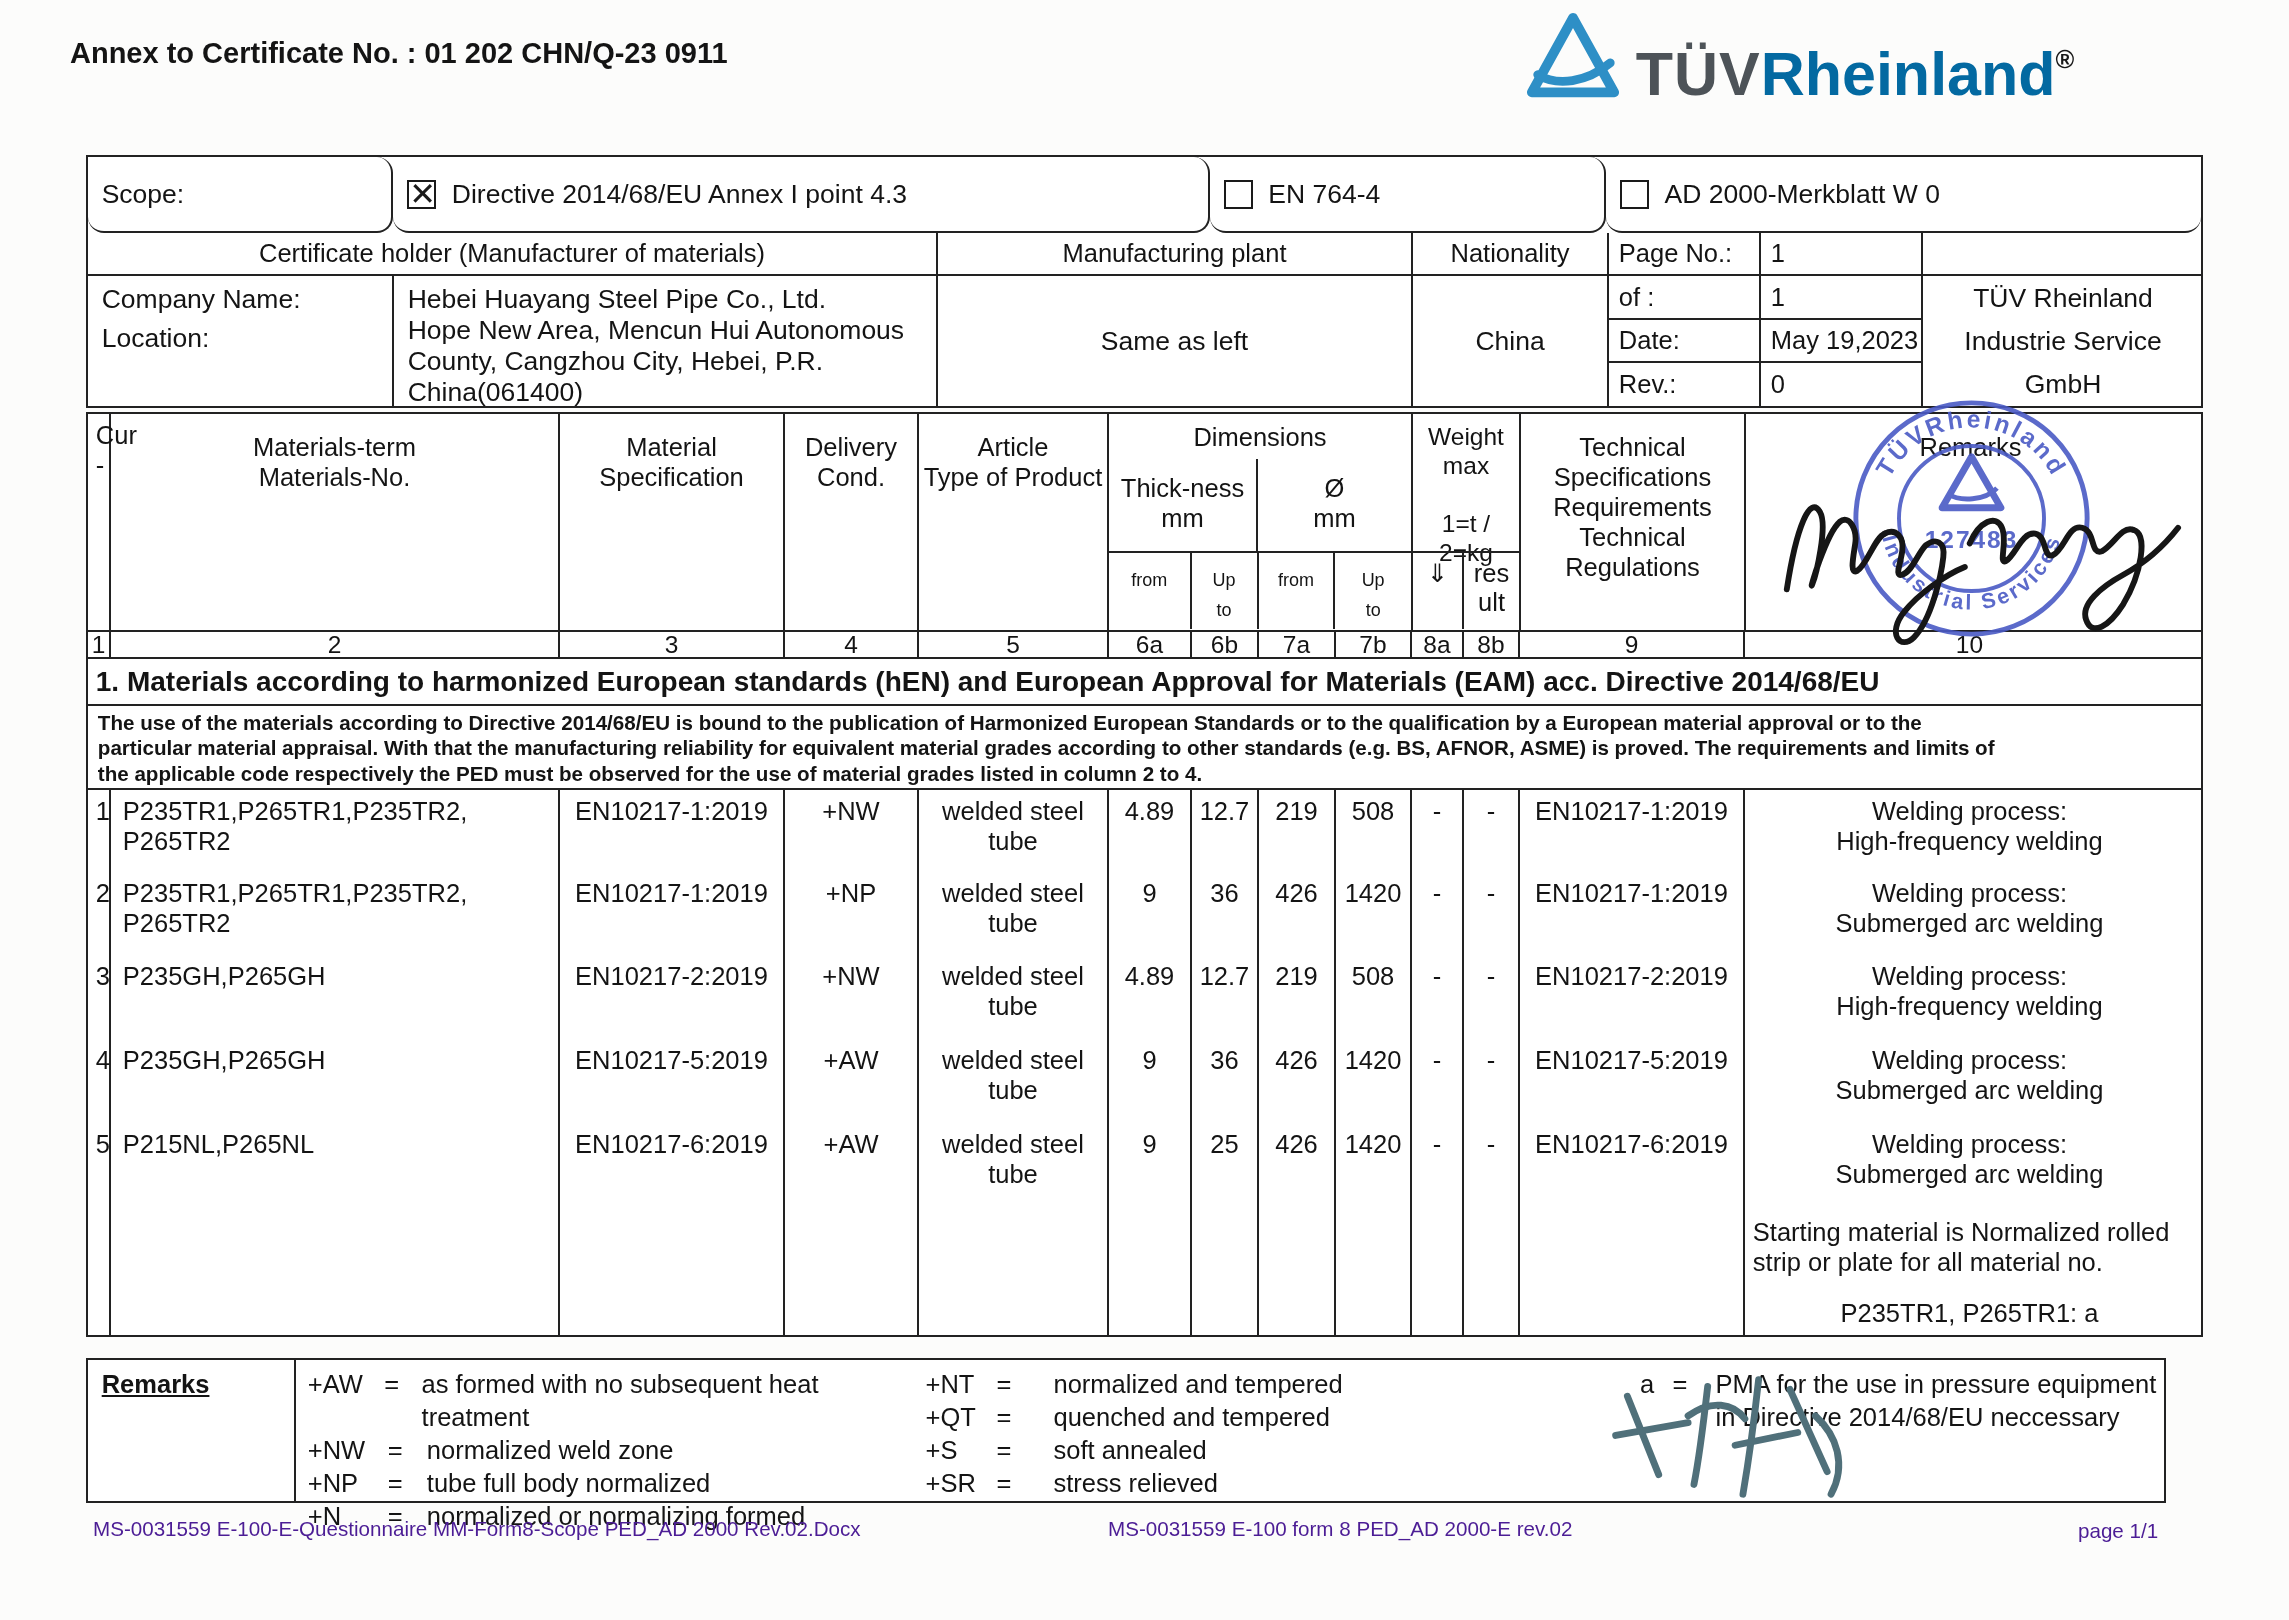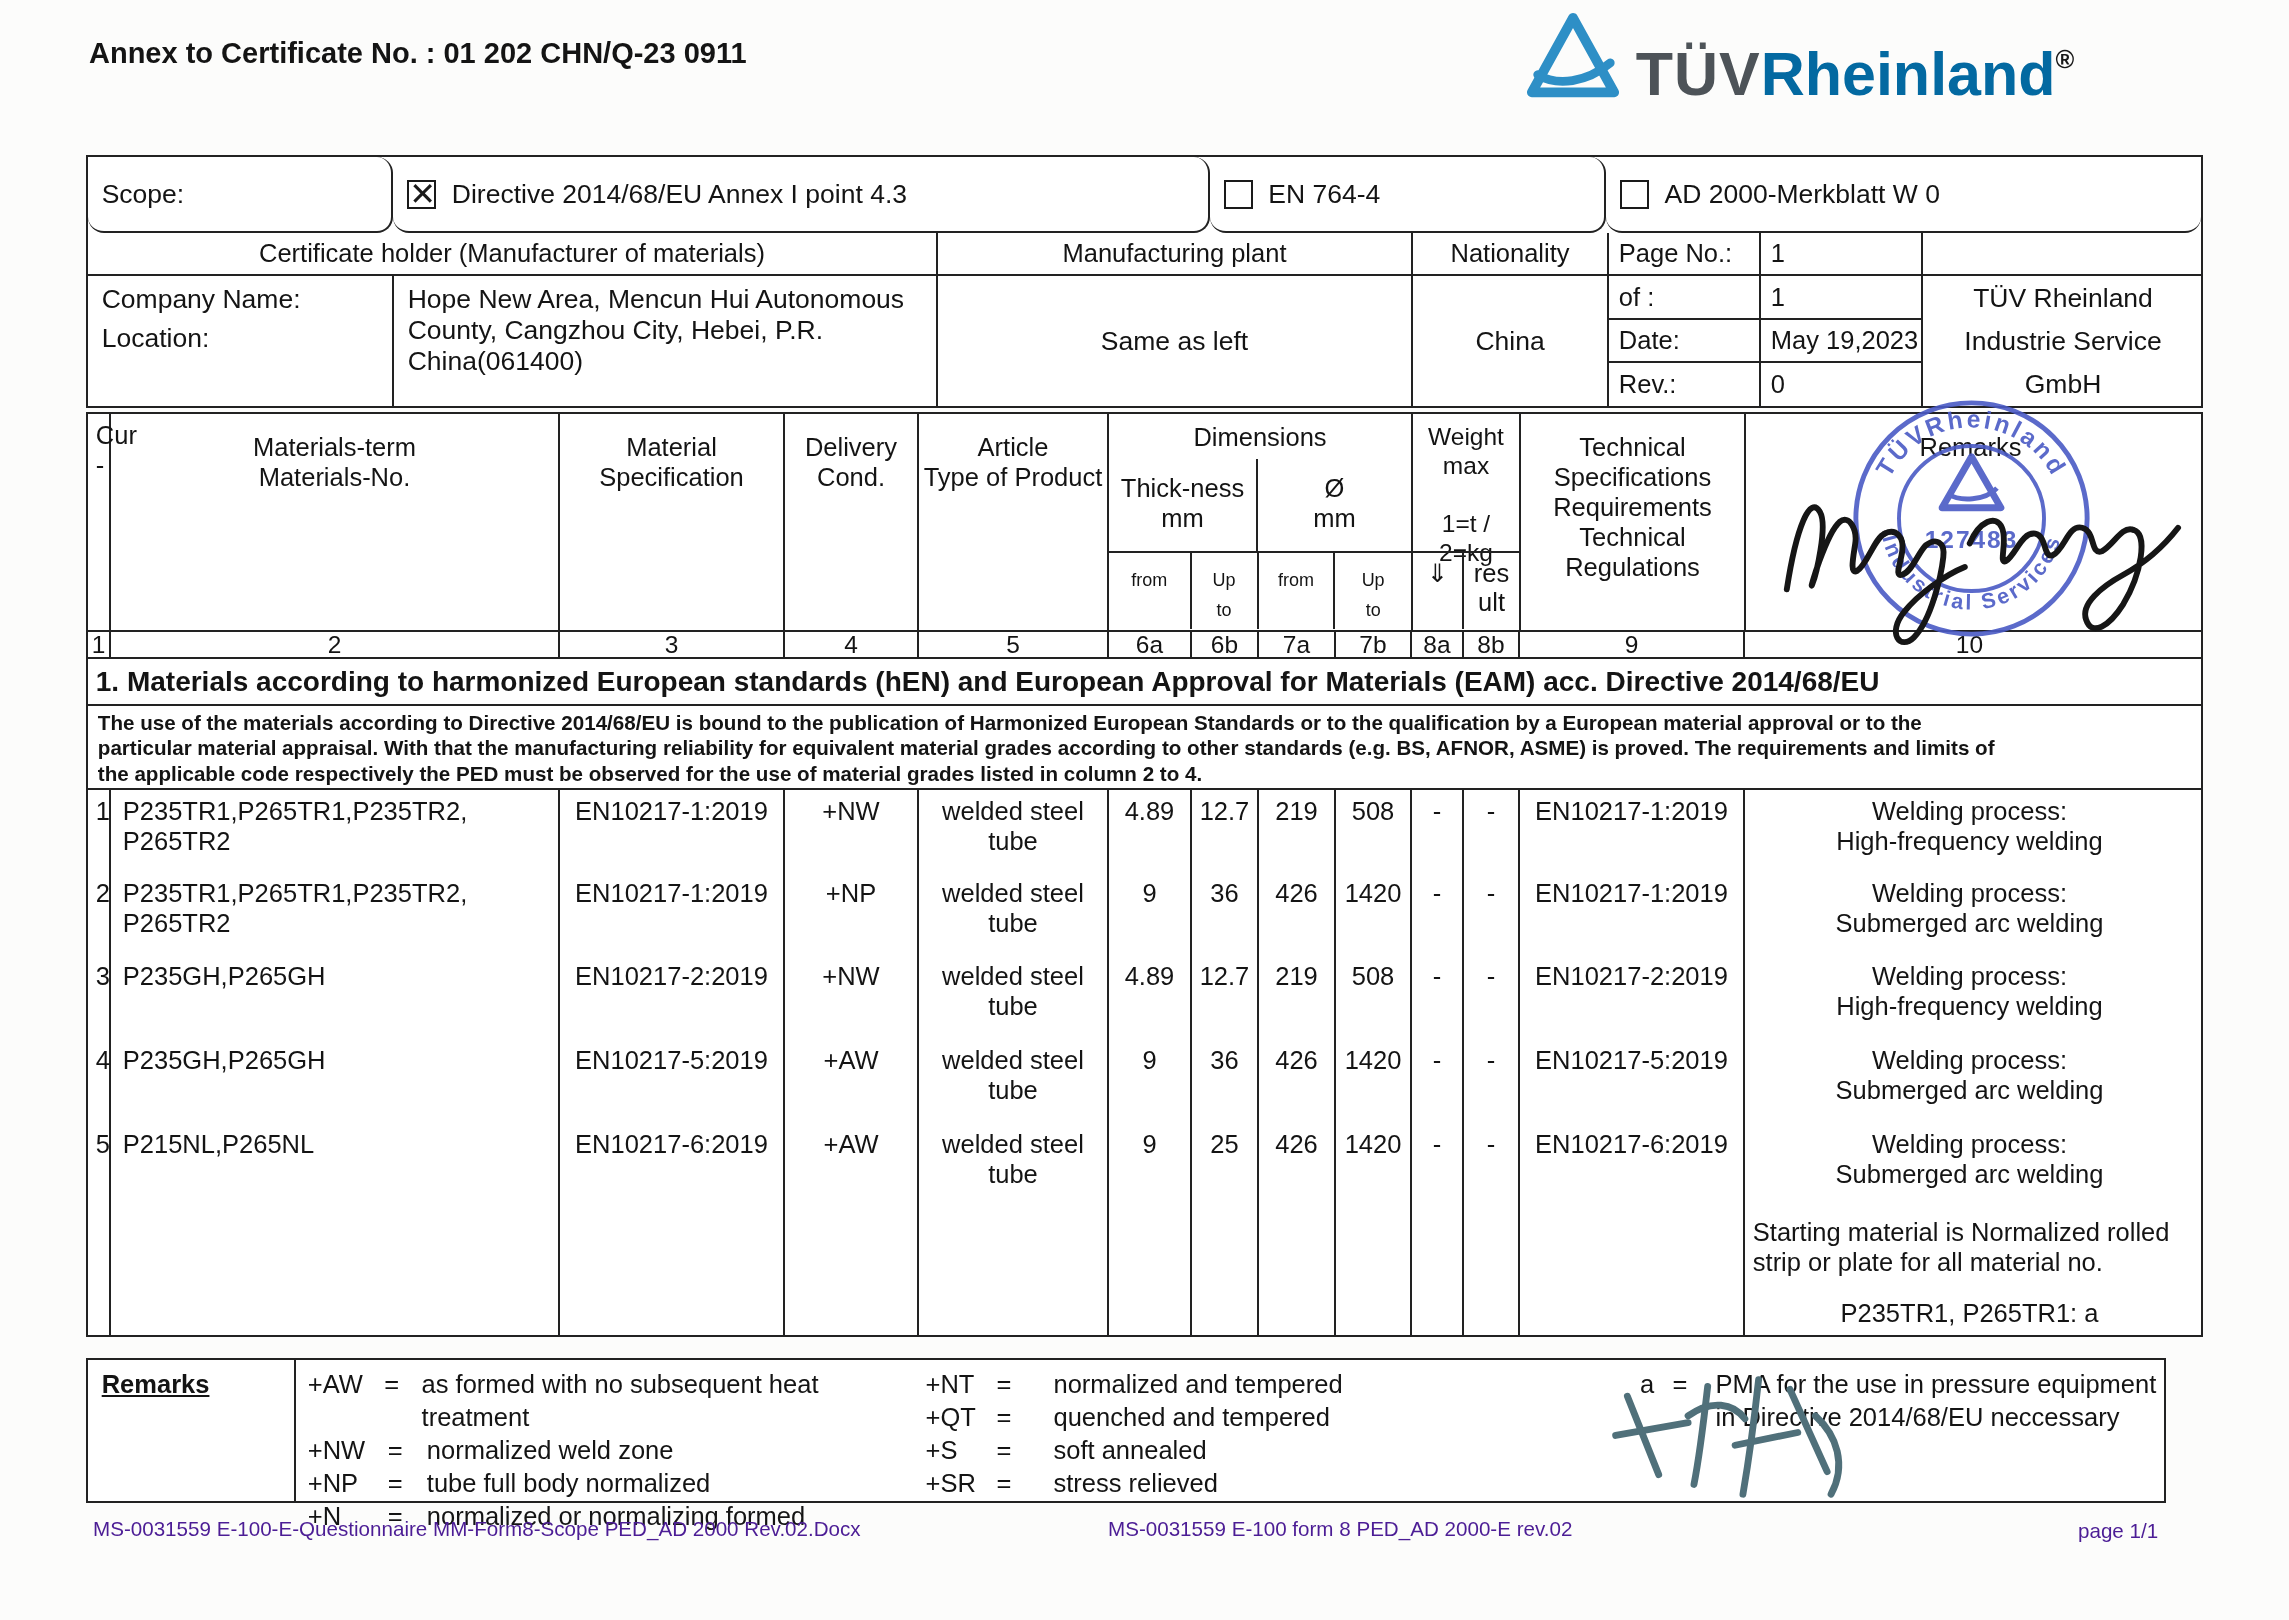--- a/index.html
+++ b/index.html
@@ -5,21 +5,21 @@
   * { box-sizing: border-box; margin: 0; padding: 0; }
   body { margin: 0; background: #e8e8e8; }
   .page {
     position: relative; width: 2290px; height: 1620px;
     background: #fcfcfb; overflow: hidden;
     font-family: "Liberation Sans", sans-serif; color: #141414;
   }
   .pre { white-space: pre-line; }
 
   
-  .annex-title { position: absolute; left: 89px; top: 37px; font-size: 29px; font-weight: bold; }
+  .annex-title { position: absolute; left: 70px; top: 37px; font-size: 29px; font-weight: bold; }
   .logo { position: absolute; left: 1524px; top: 9.8px; display: flex; align-items: flex-start; }
   .logo svg { margin-right: 13.7px; }
   .logo-text { font-size: 61px; font-weight: bold; line-height: 98px; }
   .logo-tuv { color: #4d5358; letter-spacing: 1px; }
   .logo-rh { color: #0369a1; }
   .logo-reg { font-size: 25.5px; vertical-align: 27.4px; color: #181818; }
 
   
   .br { border-right: 2px solid #222; }
   .bb { border-bottom: 2px solid #222; }
@@ -136,20 +136,21 @@
           <div class="cell br bb" style="width:850px">Certificate holder (Manufacturer of materials)</div>
           <div class="cell br bb" style="width:475px">Manufacturing plant</div>
           <div class="cell br bb" style="width:196px">Nationality</div>
         </div>
         <div class="t-row main-row">
           <div class="labels-cell br" style="width:306px">
             <div>Company Name:</div>
             <div>Location:</div>
           </div>
           <div class="values-cell br" style="width:544px">
+            <div>Hebei Huayang Steel Pipe Co., Ltd.</div>
             <div class="pre">Hope New Area, Mencun Hui Autonomous
 County, Cangzhou City, Hebei, P.R.
 China(061400)</div>
           </div>
           <div class="cell center-cell br" style="width:475px">Same as left</div>
           <div class="cell center-cell br" style="width:196px">China</div>
         </div>
       </div>
       <div class="right-block">
         <div class="rb-cell br bb">Page No.:</div>

